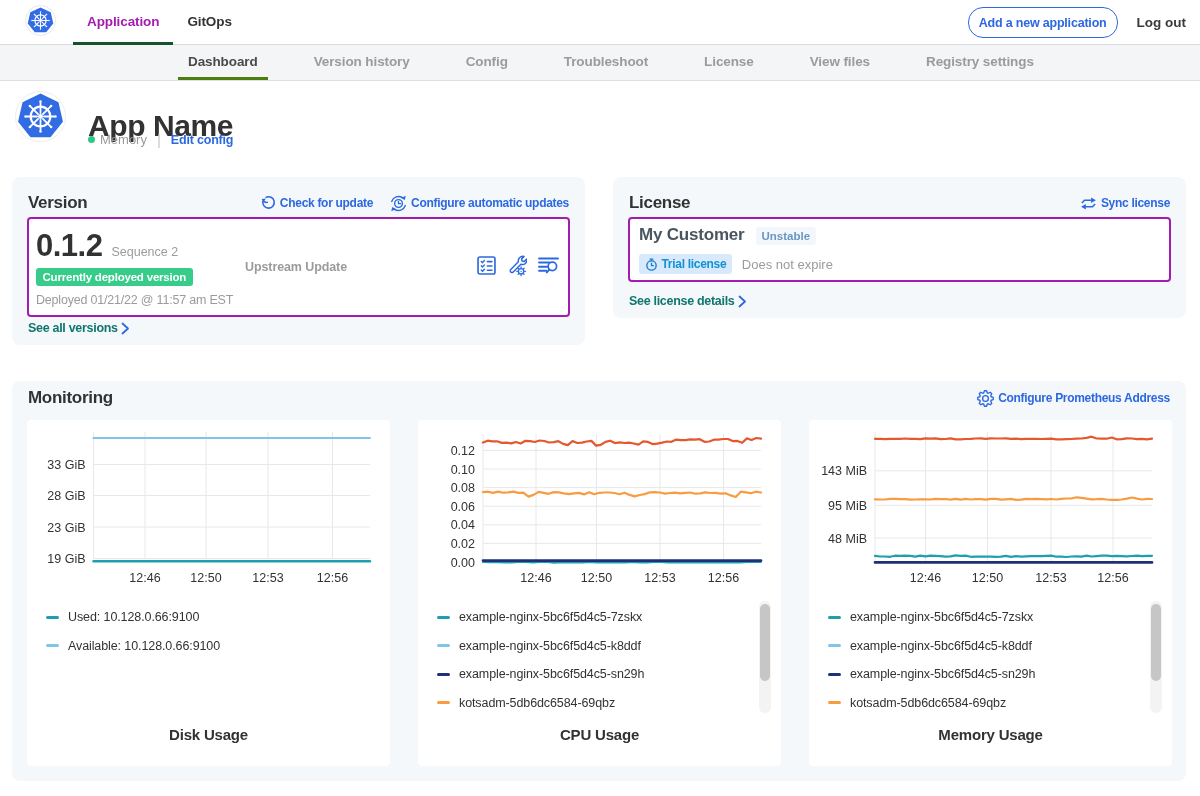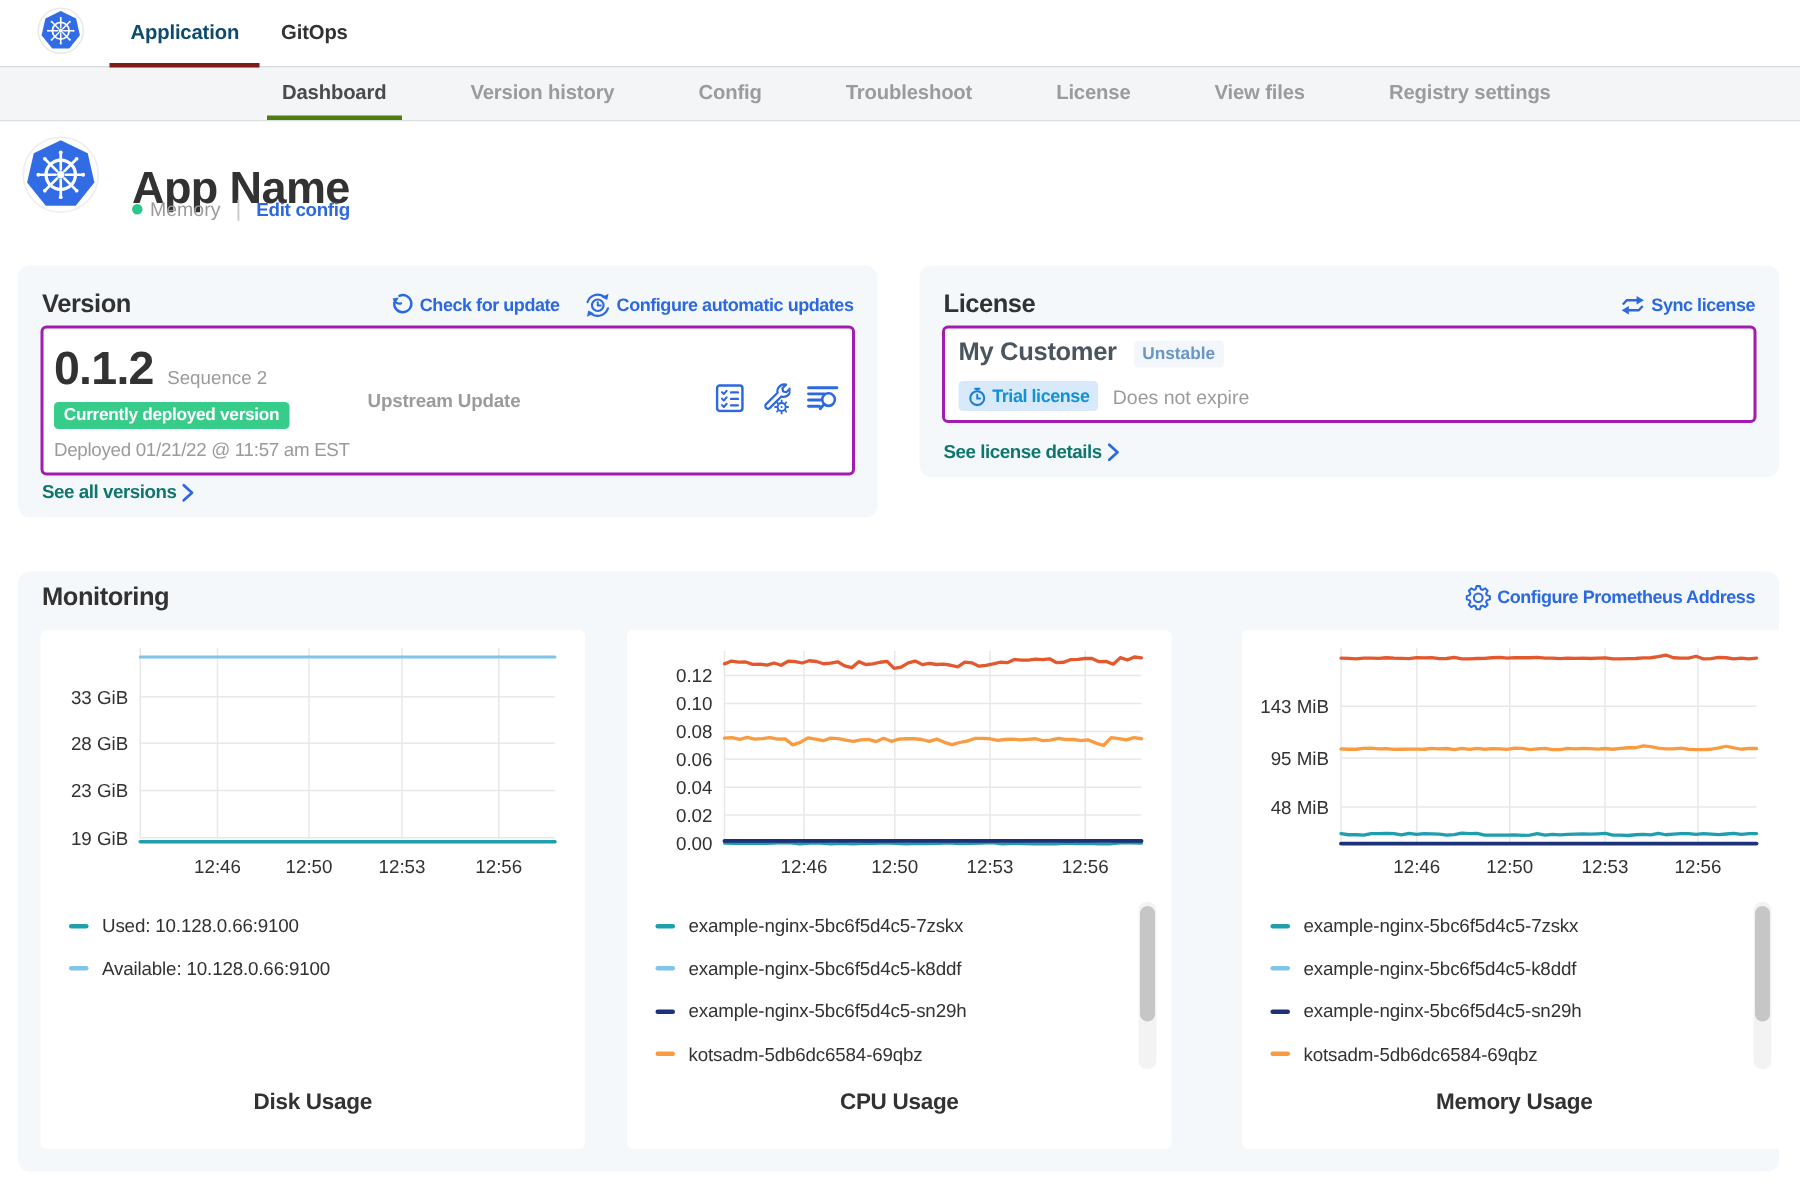--- a/index.html
+++ b/index.html
@@ -3,21 +3,21 @@
 <meta charset="utf-8">
 <style>
 * { margin:0; padding:0; box-sizing:border-box; }
 html,body { width:1200px; height:796px; background:#fff; font-family:"Liberation Sans", sans-serif; overflow:hidden; }
 a { text-decoration:none; }
 
 .topbar { position:relative; height:45px; background:#fff; border-bottom:1px solid #d9dcde; }
 .logo-circ { position:absolute; left:25px; top:5px; width:31px; height:31px; border-radius:50%; background:#fff; border:1px solid #e8e8e8; display:flex; align-items:center; justify-content:center; }
 .toptabs { position:absolute; left:73px; top:0; height:45px; display:flex; }
 .toptab { padding:0 14px; height:45px; line-height:44px; font-size:13.5px; font-weight:700; color:#323232; letter-spacing:-0.1px; }
-.toptab.active { color:#0c4a6e; border-bottom:3px solid #7f1d1d; }
+.toptab.active { color:#a21caf; border-bottom:3px solid #14532d; }
 .topright { position:absolute; right:14px; top:0; height:45px; display:flex; align-items:center; }
 .add-btn { display:inline-block; border:1px solid #2c68e0; color:#2c68e0; font-weight:700; font-size:12.5px; letter-spacing:-0.2px; border-radius:15px; padding:7.5px 10px; margin-right:19px; background:#fff; }
 .logout { font-size:13.5px; font-weight:700; color:#3a3a3a; }
 
 .subnav { height:36px; background:#f3f5f6; border-bottom:1px solid #dcdfe1; display:flex; padding-left:160px; }
 .subtab { margin:0 18px; padding:0 10px; line-height:34px; font-size:13.5px; font-weight:700; color:#9b9b9b; letter-spacing:-0.1px; }
 .subtab.active { color:#4a4a4a; border-bottom:3px solid #4d7c0f; }
 
 .apphead { position:relative; height:96px; background:#fff; }
 .app-icon { position:absolute; left:15px; top:10px; width:51px; height:51px; border-radius:50%; background:#fff; border:1px solid #ededed; display:flex; align-items:center; justify-content:center; }
@@ -51,21 +51,21 @@
 .lic-name-row { display:flex; align-items:flex-end; padding:6px 9px 0 9px; }
 .lic-name { font-size:17px; font-weight:700; color:#4a555f; letter-spacing:-0.2px; }
 .lic-badge { background:#f3f7fc; color:#6996c4; font-size:11.5px; font-weight:700; padding:3px 6px; border-radius:3px; margin-left:11px; }
 .lic-row2 { display:flex; align-items:center; padding:9px 9px 10px 9px; }
 .trial-pill { display:flex; align-items:center; background:#d7e9fa; color:#1291d6; font-weight:700; font-size:12px; letter-spacing:-0.3px; border-radius:3px; padding:3px 5.5px; }
 .noexpire { color:#9b9b9b; font-size:13px; margin-left:10px; }
 
 .mon-head { display:flex; align-items:center; padding:7px 16px 8px 16px; }
 .mon-head h2 { font-size:17px; }
 .chart-card { position:absolute; background:#fff; border-radius:4px; width:363px; height:346px; top:39px; }
-#chart-disk { left:15px; } #chart-cpu { left:406px; } #chart-mem { left:816px; }
+#chart-disk { left:15px; } #chart-cpu { left:406px; } #chart-mem { left:797px; }
 .chart-title { position:absolute; bottom:23px; width:100%; text-align:center; font-size:15px; font-weight:700; color:#323232; letter-spacing:-0.2px; }
 .legend { position:absolute; left:0; top:183px; width:100%; }
 .legend-row { display:flex; align-items:center; height:28.5px; padding-left:19px; }
 .ldash { width:13px; height:3px; border-radius:2px; margin-right:9px; flex:none; }
 .ltext { font-size:12.5px; color:#323232; letter-spacing:-0.1px; }
 .scrollbar { position:absolute; right:10px; top:181px; width:12px; height:112px; background:#f3f3f3; border-radius:6px; }
 .scrollthumb { position:absolute; right:1px; top:3px; width:10px; height:77px; background:#c6c6c6; border-radius:5px; }
 .chart-svg { position:absolute; left:0; top:0; }
 svg text { font-family:"Liberation Sans", sans-serif; }
 </style>
@@ -92,20 +92,24 @@
         <line x1="43.0" y1="52.0" x2="22.0" y2="52.0" stroke="#fff" stroke-width="3.6" stroke-linecap="round"></line>
         <circle cx="19.5" cy="52.0" r="2.6" fill="#fff"></circle>
         <line x1="45.1" y1="47.1" x2="30.2" y2="32.2" stroke="#fff" stroke-width="3.6" stroke-linecap="round"></line>
         <circle cx="28.4" cy="30.4" r="2.6" fill="#fff"></circle>
         <circle cx="50" cy="52" r="5" fill="#fff"></circle>
       </svg>
     </div>
   <div class="toptabs">
     <div class="toptab active">Application</div>
     <div class="toptab">GitOps</div>
+  </div>
+  <div class="topright">
+    <span class="add-btn">Add a new application</span>
+    <span class="logout">Log out</span>
   </div>
 </div>
 
 <div class="subnav">
   <div class="subtab active">Dashboard</div>
   <div class="subtab">Version history</div>
   <div class="subtab">Config</div>
   <div class="subtab">Troubleshoot</div>
   <div class="subtab">License</div>
   <div class="subtab">View files</div>

